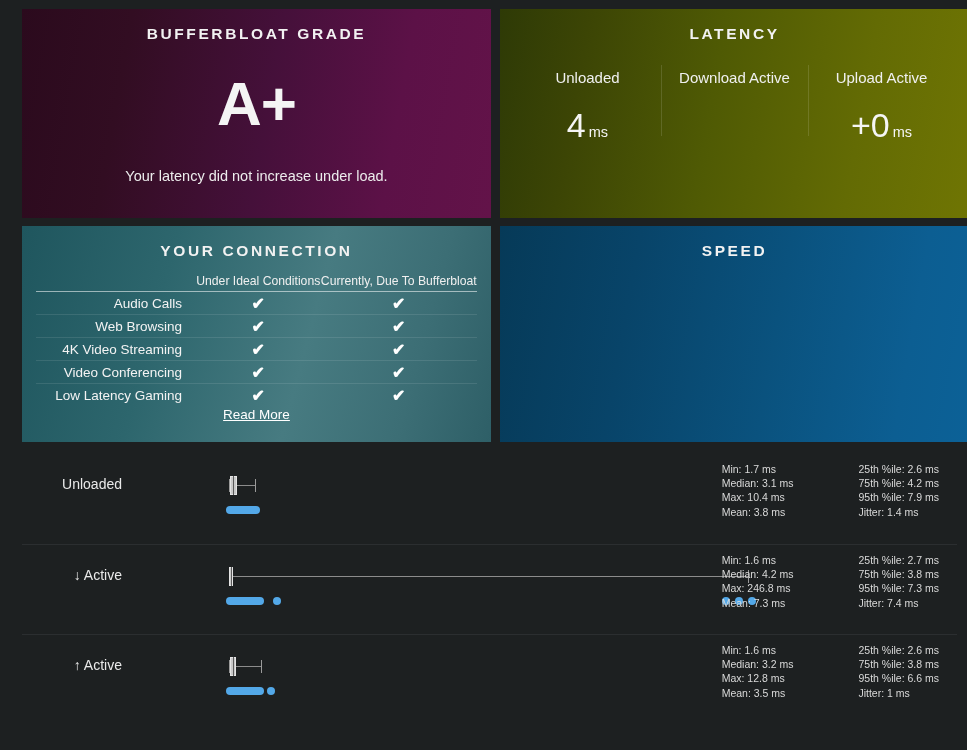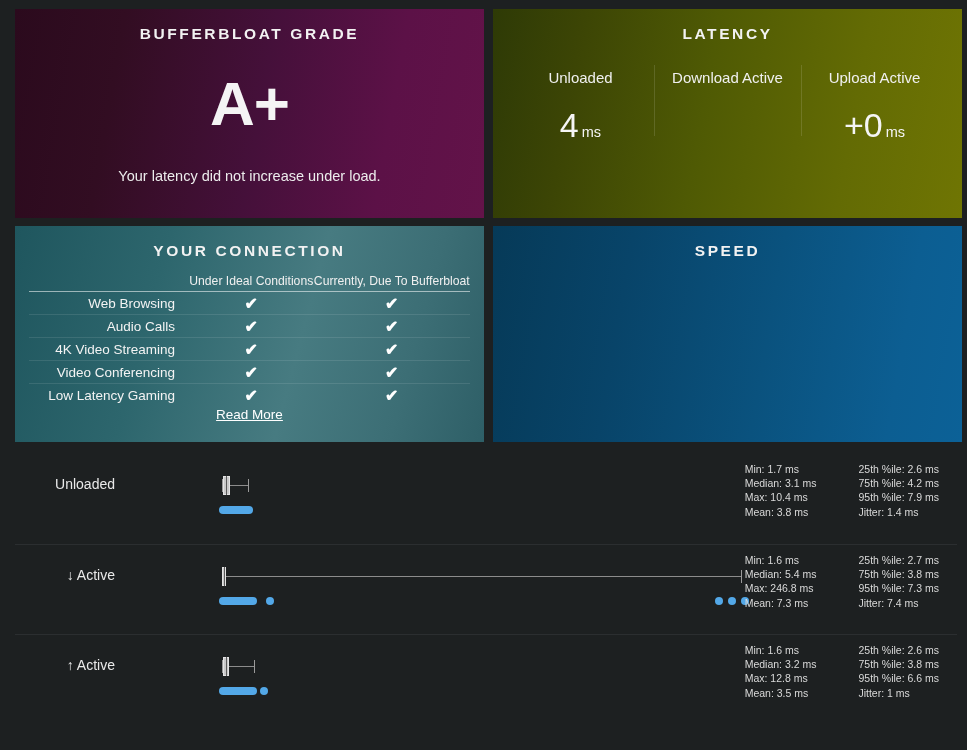--- a/index.html
+++ b/index.html
@@ -11,21 +11,21 @@
     background: #1d2021;
     font-family: "Liberation Sans", sans-serif;
     color: #e8e8e8;
     overflow: hidden;
   }
 
   .page {
     position: relative;
     width: 967px;
     height: 750px;
-    padding: 9px 10px 0 15px;
+    padding: 9px 10px 0 22px;
   }
 
   
   .cards {
     display: grid;
     grid-template-columns: 469px 469px;
     grid-template-rows: 209px 216px;
     column-gap: 9px;
     row-gap: 8px;
   }
@@ -245,21 +245,21 @@
     border-radius: 4px;
     background: #53a8e8;
     top: 52px;
   }
 
   .stats {
     position: absolute;
     right: 18px;
     top: 8px;
     display: flex;
-    gap: 42px;
+    gap: 65px;
     font-size: 10.5px;
     line-height: 14.2px;
     color: #d9d9d9;
   }
   .stats .col { display: flex; flex-direction: column; }
 </style>
 </head>
 <body>
 
 <div class="page">
@@ -299,26 +299,26 @@
       <table class="conn-table">
         <thead>
           <tr>
             <th class="blank"></th>
             <th>Under Ideal Conditions</th>
             <th>Currently, Due To Bufferbloat</th>
           </tr>
         </thead>
         <tbody>
           <tr>
+            <td class="conn-name">Audio Calls</td>
+            <td class="conn-check">✔</td>
+            <td class="conn-check">✔</td>
+          </tr>
+          <tr>
             <td class="conn-name">Web Browsing</td>
-            <td class="conn-check">✔</td>
-            <td class="conn-check">✔</td>
-          </tr>
-          <tr>
-            <td class="conn-name">Audio Calls</td>
             <td class="conn-check">✔</td>
             <td class="conn-check">✔</td>
           </tr>
           <tr>
             <td class="conn-name">4K Video Streaming</td>
             <td class="conn-check">✔</td>
             <td class="conn-check">✔</td>
           </tr>
           <tr>
             <td class="conn-name">Video Conferencing</td>
@@ -384,21 +384,21 @@
         <div class="dotbar" style="left:92px;width:38px;"></div>
         <div class="dot" style="left:139px;"></div>
         <div class="dot" style="left:588px;"></div>
         <div class="dot" style="left:601px;"></div>
         <div class="dot" style="left:614px;"></div>
       </div>
 
       <div class="stats">
         <div class="col">
           <span>Min: 1.6 ms</span>
-          <span>Median: 5.4 ms</span>
+          <span>Median: 4.2 ms</span>
           <span>Max: 246.8 ms</span>
           <span>Mean: 7.3 ms</span>
         </div>
         <div class="col">
           <span>25th %ile: 2.7 ms</span>
           <span>75th %ile: 3.8 ms</span>
           <span>95th %ile: 7.3 ms</span>
           <span>Jitter: 7.4 ms</span>
         </div>
       </div>

